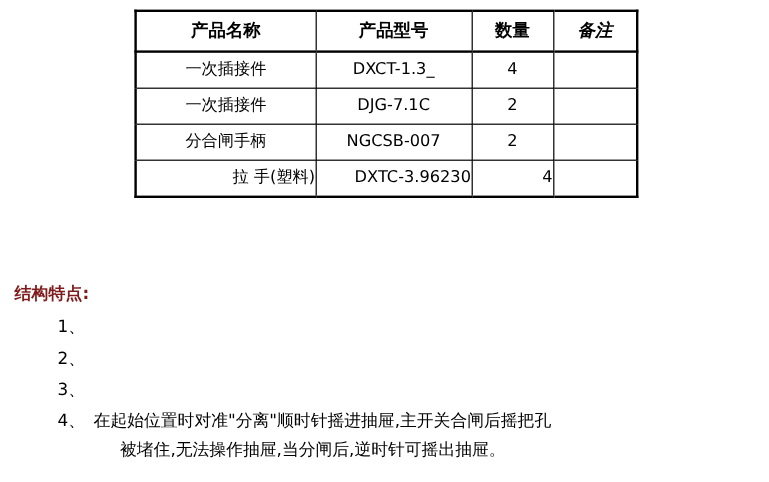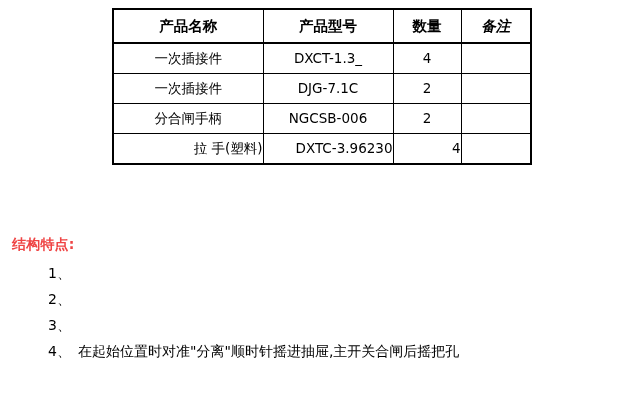--- a/index.html
+++ b/index.html
@@ -83,21 +83,21 @@
   
   .features {
     position: absolute;
     left: 12px;
     top: 236px;
     width: 620px;
   }
   .features-title {
     font-weight: bold;
     font-size: 14px;
-    color: #ef4444;
+    color: #7f1d1d;
     margin: 0 0 7px 0;
     letter-spacing: 0.2px;
   }
   ol.feature-list {
     list-style: none;
     margin: 0;
     padding: 0;
   }
   ol.feature-list li {
     display: flex;
@@ -149,21 +149,21 @@
           <td></td>
         </tr>
         <tr>
           <td>一次插接件</td>
           <td class="model-cell">DJG-7.1C</td>
           <td class="qty-cell">2</td>
           <td></td>
         </tr>
         <tr>
           <td>分合闸手柄</td>
-          <td class="model-cell">NGCSB-006</td>
+          <td class="model-cell">NGCSB-007</td>
           <td class="qty-cell">2</td>
           <td></td>
         </tr>
         <tr>
           <td>拉 手(塑料)</td>
           <td class="model-cell">DXTC-3.96230</td>
           <td class="qty-cell">4</td>
           <td></td>
         </tr>
       </tbody>
@@ -179,18 +179,19 @@
       <li>
         <span class="li-num">2、</span>
       </li>
       <li>
         <span class="li-num">3、</span>
       </li>
       <li>
         <span class="li-num">4、</span>
         <span class="li-text">
           <span>在起始位置时对准"分离"顺时针摇进抽屉,主开关合闸后摇把孔</span>
+          <span class="cont">被堵住,无法操作抽屉,当分闸后,逆时针可摇出抽屉。</span>
         </span>
       </li>
     </ol>
   </div>
 
 </div>
 
 </body></html>

